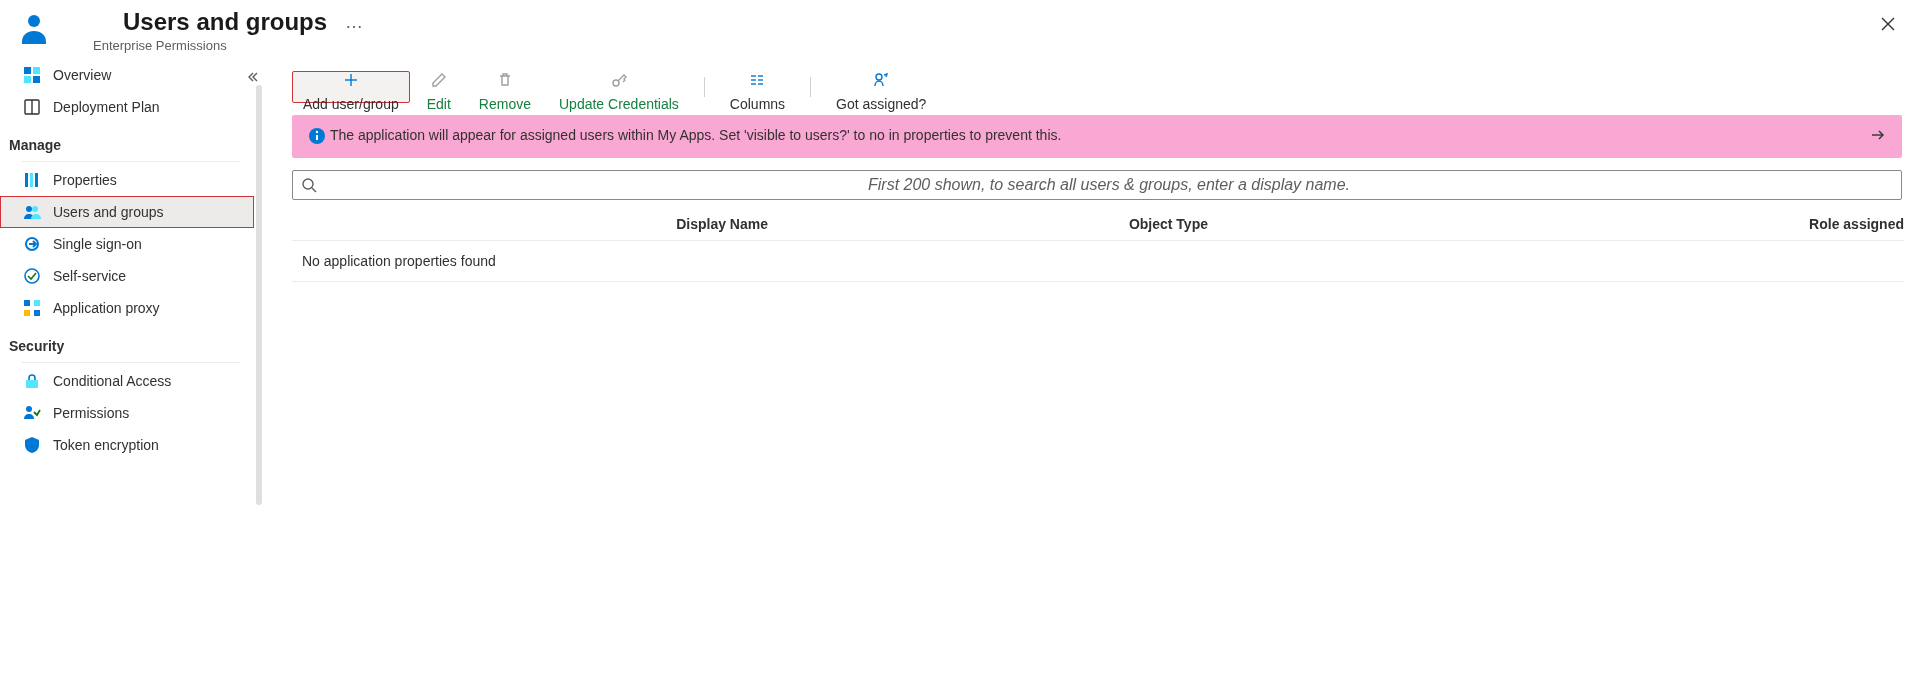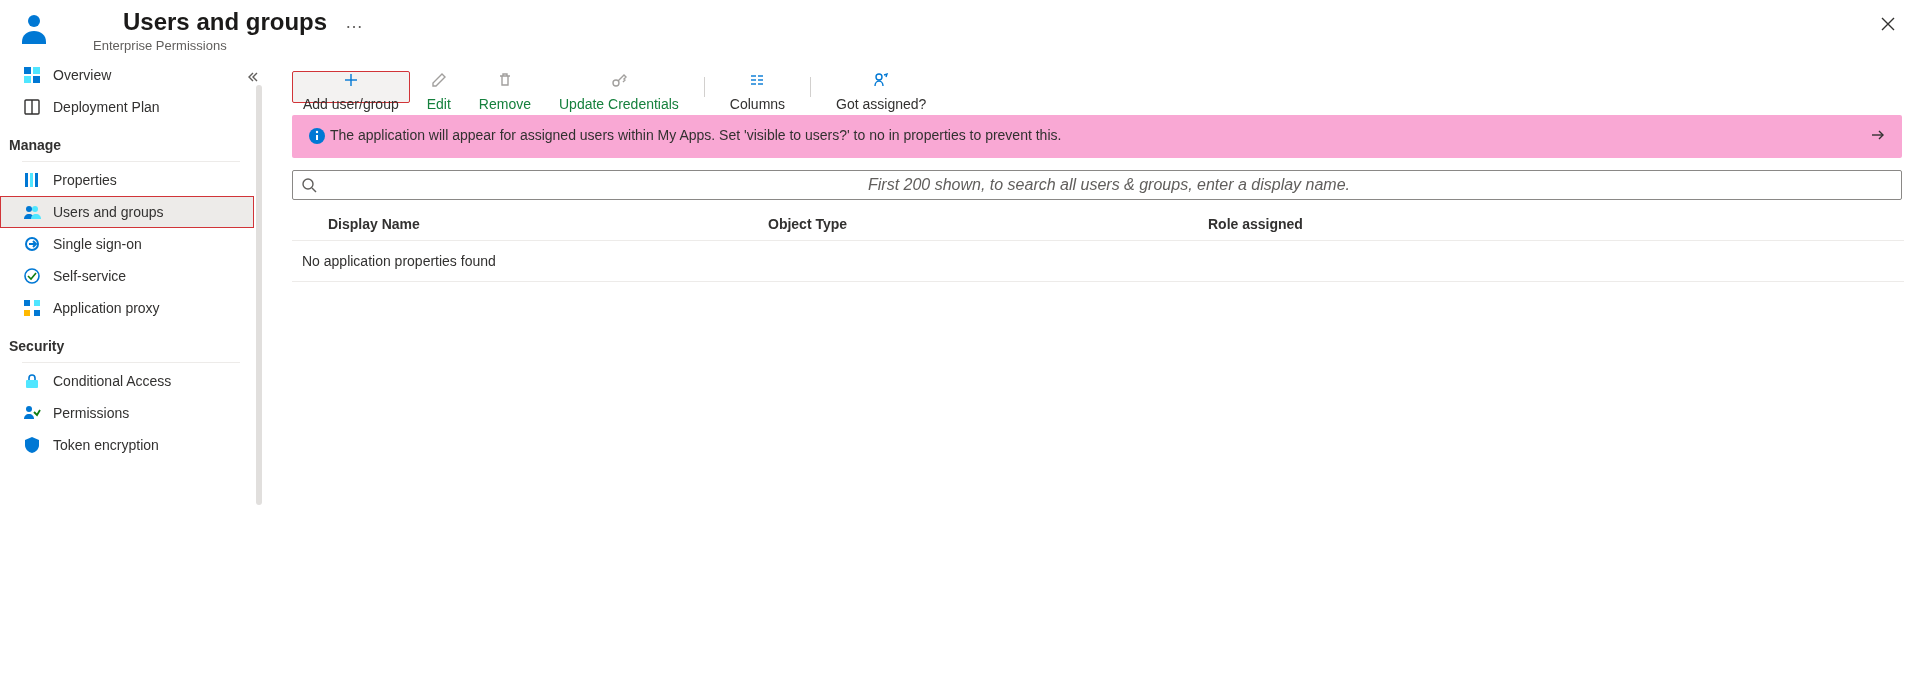--- a/index.html
+++ b/index.html
@@ -44,21 +44,21 @@
     .info-banner { display:flex; align-items:flex-start; gap:4px; background:#f9a8d4; padding:12px 16px; margin:6px 2px 12px 0; border-radius:2px; }
     .info-icon { width:18px; height:18px; flex:0 0 auto; }
     .info-text { color:#323130; flex:1; }
     .info-arrow { color:#323130; cursor:pointer; }
 
     .search-box { display:flex; align-items:center; border:1px solid #8a8886; border-radius:2px; height:30px; padding:0 8px; margin:0 2px 8px 0; }
     .search-box input { border:none; outline:none; flex:1; font-size:16px; font-style:italic; color:#0369a1; background:transparent;text-align:center; }
     .search-box input::placeholder { font-style:italic; color:#605e5c; }
     .search-icon { width:16px; height:16px; color:#605e5c; margin-right:8px; }
 
-    .table-header { display:flex; border-bottom:1px solid #edebe9; padding:8px 0 8px 36px; font-weight:600; }
+    .table-header { display:flex; border-bottom:1px solid #edebe9; padding:8px 0 8px 36px; font-weight:600;text-align:right; }
     .col-display { flex:0 0 440px; }
     .col-type { flex:0 0 440px; }
     .col-role { flex:1; }
     .empty-row { padding:12px 10px; color:#323130; border-bottom:1px solid #edebe9;}
   </style>
 </head>
 <body>
 <div class="page">
 
   <div class="header">

